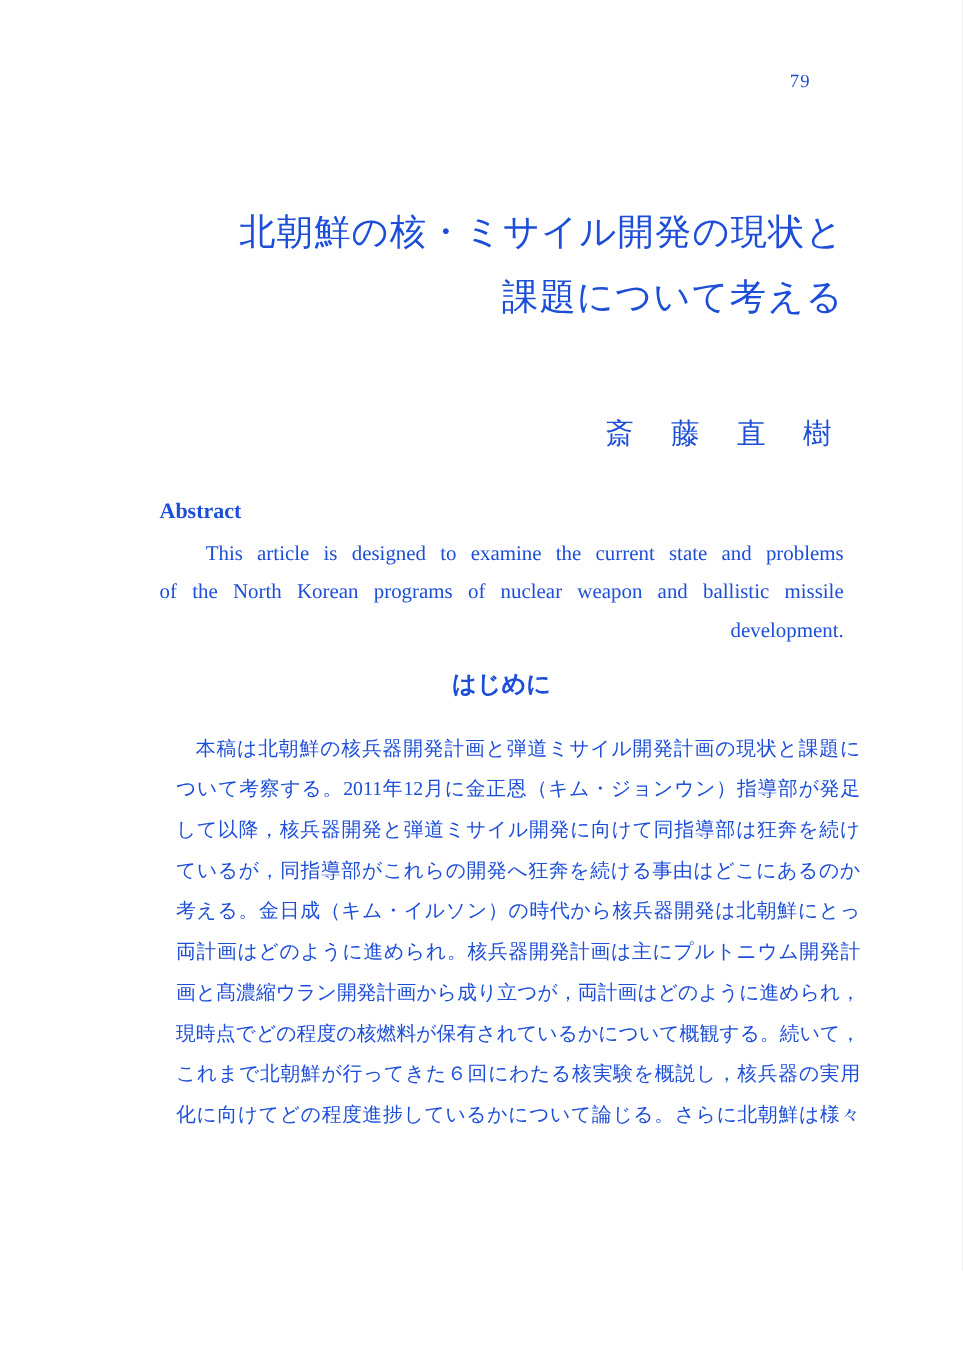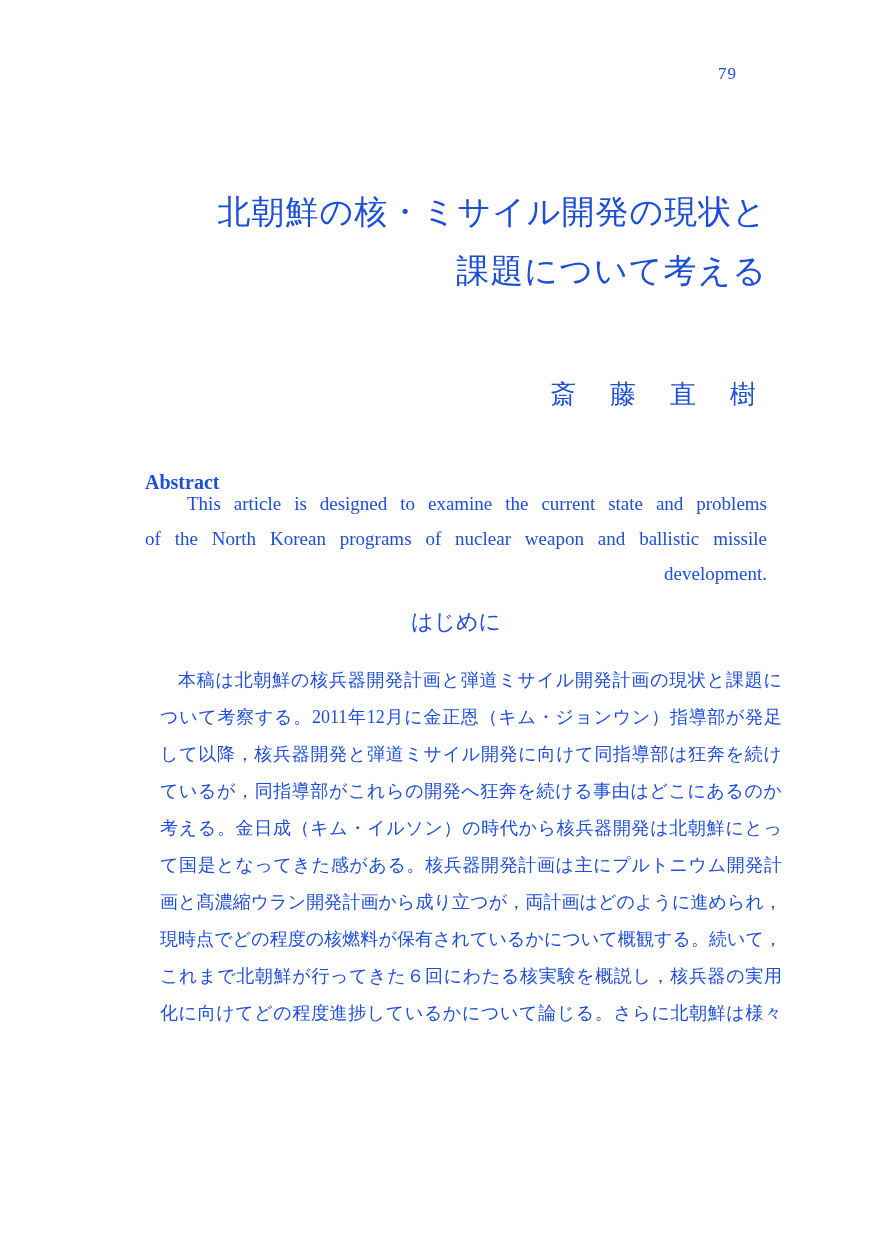--- a/index.html
+++ b/index.html
@@ -44,42 +44,42 @@
     width: 615px;
     text-align: right;
     font-size: 26px;
     line-height: 34px;
     letter-spacing: 4px;
     white-space: nowrap;
   }
   .abstract-heading {
     position: absolute;
     left: 145px;
-    top: 469px;
+    top: 452px;
     font-size: 20px;
     line-height: 26px;
     font-weight: bold;
   }
   .abstract-body {
     position: absolute;
     left: 145px;
     top: 486px;
     width: 622px;
     font-size: 19px;
     line-height: 35px;
   }
   .section-heading {
     position: absolute;
     left: 145px;
     top: 607px;
     width: 622px;
     text-align: center;
     font-size: 22px;
     line-height: 30px;
-    font-weight: normal;
+    font-weight: bold;
   }
   .body-text {
     position: absolute;
     left: 160px;
     top: 662px;
     width: 622px;
     font-size: 18px;
     line-height: 37px;
   }
   .tline {
@@ -118,20 +118,20 @@
   </div>
 
   <div class="section-heading">はじめに</div>
 
   <div class="body-text">
     <div class="tline fill indent-jp">本稿は北朝鮮の核兵器開発計画と弾道ミサイル開発計画の現状と課題に</div>
     <div class="tline fill">ついて考察する。2011年12月に金正恩（キム・ジョンウン）指導部が発足</div>
     <div class="tline fill">して以降，核兵器開発と弾道ミサイル開発に向けて同指導部は狂奔を続け</div>
     <div class="tline fill">ているが，同指導部がこれらの開発へ狂奔を続ける事由はどこにあるのか</div>
     <div class="tline fill">考える。金日成（キム・イルソン）の時代から核兵器開発は北朝鮮にとっ</div>
-    <div class="tline fill">て国是となってきた感がある。核兵器開発計画は主にプルトニウム開発計</div>
+    <div class="tline fill">両計画はどのように進められ。核兵器開発計画は主にプルトニウム開発計</div>
     <div class="tline fill">画と髙濃縮ウラン開発計画から成り立つが，両計画はどのように進められ，</div>
     <div class="tline fill">現時点でどの程度の核燃料が保有されているかについて概観する。続いて，</div>
     <div class="tline fill">これまで北朝鮮が行ってきた６回にわたる核実験を概説し，核兵器の実用</div>
     <div class="tline fill">化に向けてどの程度進捗しているかについて論じる。さらに北朝鮮は様々</div>
   </div>
 
 </div>
 
 </body></html>

